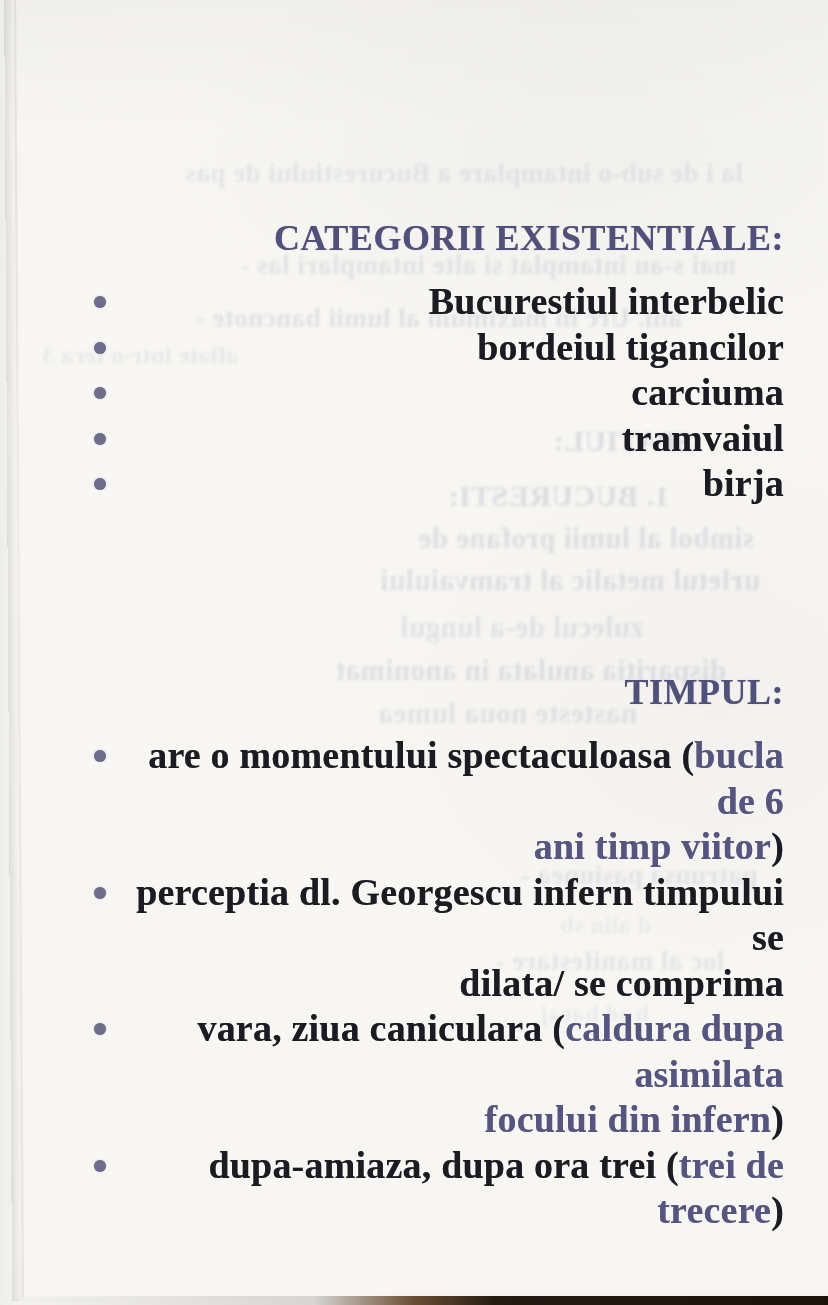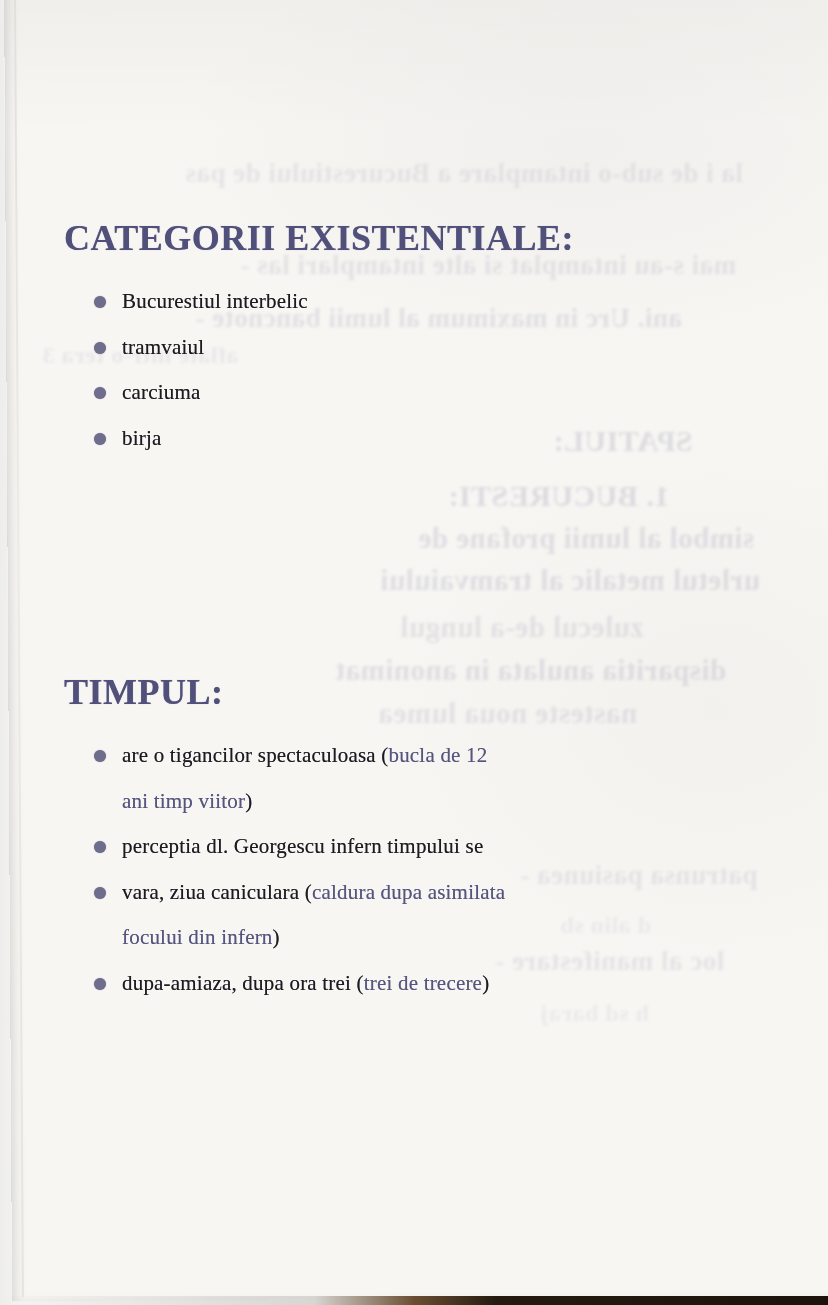--- a/index.html
+++ b/index.html
@@ -3,21 +3,21 @@
 <meta charset="utf-8">
 <style>
   html,body{margin:0;padding:0;}
   body{
     width:828px;height:1305px;
     background:#f1f0ee;
     overflow:hidden;
     font-family:"Liberation Serif","DejaVu Serif",serif;
     position:relative;
   }
-  .photo{position:absolute;inset:0;overflow:hidden;}
+  .photo{position:absolute;inset:0;overflow:hidden;text-align:right;}
   
   .backdrop{
     position:absolute;inset:0;
     background:linear-gradient(to right,#ededec 0,#f4f3f2 18px,#f6f5f3 30px);
   }
   
   .page{
     position:absolute;
     left:12px;top:-8px;right:-14px;bottom:4px;
     background:
@@ -58,21 +58,21 @@
   .heading{
     margin:0 0 20px 0;
     font-size:36px;line-height:41px;font-weight:bold;
     color:#50507a;letter-spacing:0.5px;
     text-shadow:0 0 0.7px rgba(80,80,122,0.65);
   }
   ul.blist{margin:0;padding:0 0 0 28px;list-style:none;}
   ul.blist li{
     position:relative;
     padding-left:30px;
-    font-size:21px;line-height:45.5px;font-weight:normal;
+    font-size:38px;line-height:45.5px;font-weight:bold;
     letter-spacing:0.2px;
     color:#1b1b22;
   }
   .dot{
     position:absolute;left:2px;top:17px;
     width:12px;height:12px;border-radius:50%;
     background:#6e6e8c;
     box-shadow:0 0 1px rgba(110,110,140,0.8);
   }
   .ink{color:#1b1b22;text-shadow:0 0 0.6px rgba(25,25,35,0.6);}
@@ -114,30 +114,31 @@
       <div class="ghost" style="left: 560px; top: 912px; font-size: 24px; opacity: 0.1;">d alin sb</div>
       <div class="ghost" style="left: 495px; top: 946px; font-size: 27px; opacity: 0.15;">loc al manifestare  -</div>
       <div class="ghost" style="left: 540px; top: 1000px; font-size: 24px; opacity: 0.1;">h sd baraj</div>
     </div>
 
   <div class="content">
       <section class="sec sec1">
         <h2 class="heading">CATEGORII EXISTENTIALE:</h2>
         <ul class="blist">
           <li><span class="dot"></span><span class="ink">Bucurestiul interbelic</span></li>
+          <li><span class="dot"></span><span class="ink">bordeiul tigancilor</span></li>
+          <li><span class="dot"></span><span class="ink">carciuma</span></li>
           <li><span class="dot"></span><span class="ink">tramvaiul</span></li>
-          <li><span class="dot"></span><span class="ink">carciuma</span></li>
           <li><span class="dot"></span><span class="ink">birja</span></li>
         </ul>
       </section>
       <section class="sec sec2">
         <h2 class="heading">TIMPUL:</h2>
         <ul class="blist">
-          <li><span class="dot"></span><span class="ink">are o tigancilor spectaculoasa (</span><span class="accent">bucla de 12</span><br><span class="accent">ani timp viitor</span><span class="ink">)</span></li>
-          <li><span class="dot"></span><span class="ink">perceptia dl. Georgescu infern timpului se</span><br></li>
+          <li><span class="dot"></span><span class="ink">are o momentului spectaculoasa (</span><span class="accent">bucla de 6</span><br><span class="accent">ani timp viitor</span><span class="ink">)</span></li>
+          <li><span class="dot"></span><span class="ink">perceptia dl. Georgescu infern timpului se</span><br><span class="ink">dilata/ se comprima</span></li>
           <li><span class="dot"></span><span class="ink">vara, ziua caniculara (</span><span class="accent">caldura dupa asimilata</span><br><span class="accent">focului din infern</span><span class="ink">)</span></li>
           <li><span class="dot"></span><span class="ink">dupa-amiaza, dupa ora trei (</span><span class="accent">trei de trecere</span><span class="ink">)</span></li>
         </ul>
       </section>
     </div>
 
   <div class="table-strip-line"></div>
   <div class="table-strip"></div>
 </div>
 

